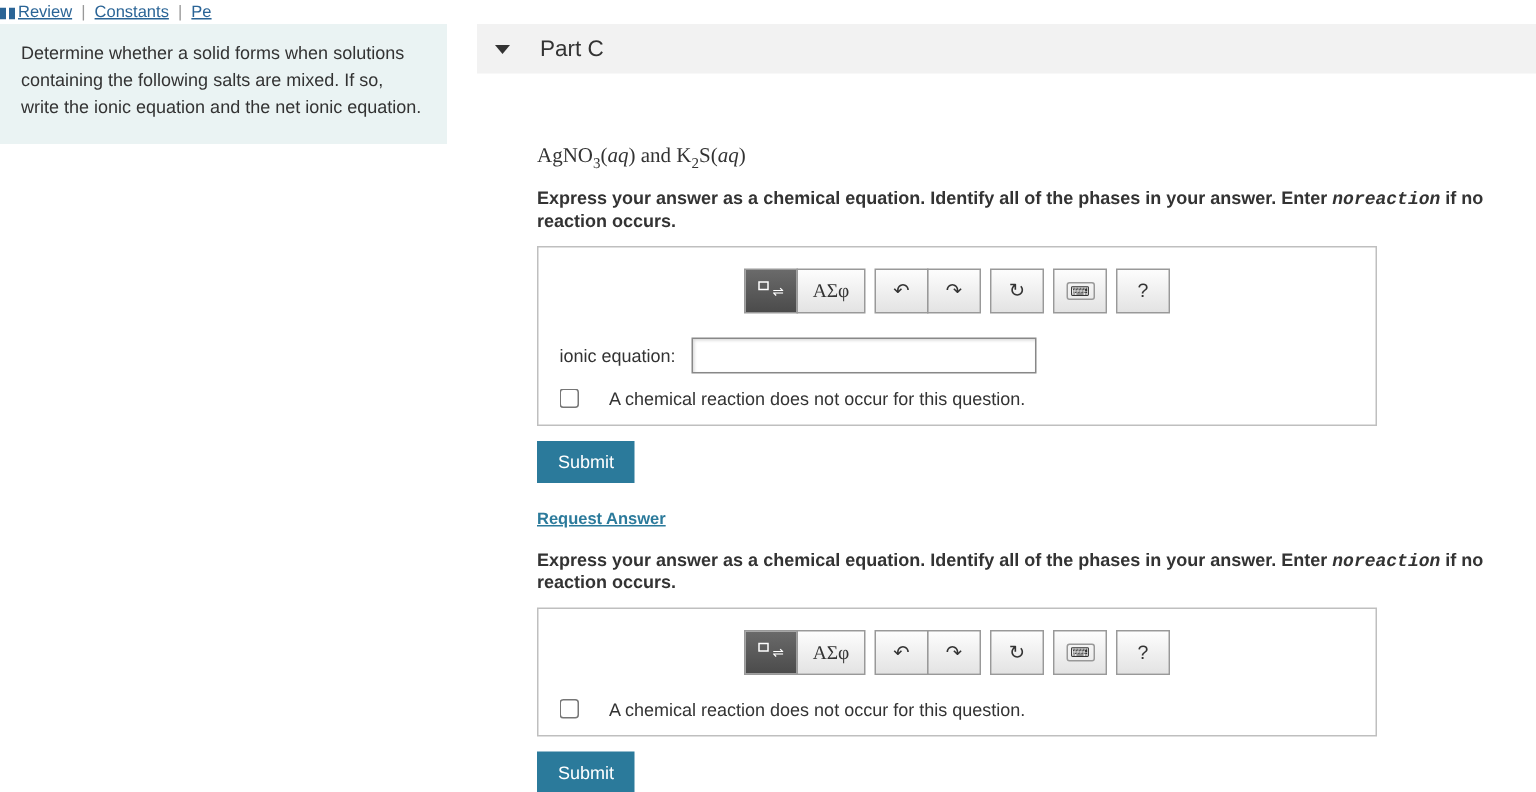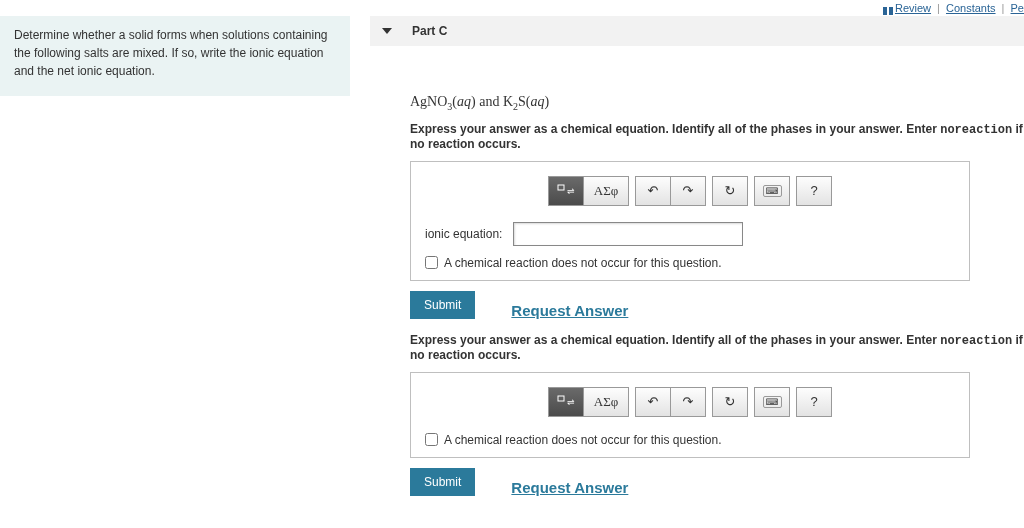--- a/index.html
+++ b/index.html
@@ -1,45 +1,45 @@
 <!DOCTYPE html>
 <html><head>
 <meta charset="utf-8">
 <style>
 body { margin:0; font-family:Arial,Helvetica,sans-serif; font-size:12px; color:#333; background:#fff; width:1024px; }
-.top-links { text-align:right; padding:2px 0; font-size:11px; color:#2a6496; }
+.top-links { padding:2px 0; font-size:11px; color:#2a6496; }
 .top-links a { color:#2a6496; text-decoration:underline; cursor:pointer; }
 .top-links .sep { color:#999; margin:0 3px; }
 .top-links .icon { display:inline-block; width:10px; height:8px; margin-right:2px; vertical-align:middle; }
 .layout { display:flex; align-items:flex-start; }
-.sidebar { width:350px; background:#eaf3f3; padding:10px 14px 16px 14px; box-sizing:border-box; font-size:12px; line-height:1.5; color:#333; }
+.sidebar { width:298px; background:#eaf3f3; padding:10px 14px 16px 14px; box-sizing:border-box; font-size:12px; line-height:1.5; color:#333; }
 .main { flex:1; padding:0 0 0 20px; }
 .part-header { background:#f2f2f2; padding:8px 12px; display:flex; align-items:center; margin-bottom:12px; }
 .caret { width:0; height:0; border-left:5px solid transparent; border-right:5px solid transparent; border-top:6px solid #333; margin-right:20px; }
-.part-title { font-weight:bold; font-size:12px; }
+.part-title { font-weight:normal; font-size:15px; }
 .content { padding:0 0 14px 40px; }
 .reagents { font-family:"Times New Roman",serif; font-size:14px; margin-bottom:10px;margin-top:48px; }
 .instruction { font-weight:bold; font-size:12px; margin-bottom:10px; }
-.instruction .mono { font-family:"Courier New",monospace; font-weight:bold; }
+.instruction .mono { font-family:"Courier New",monospace; font-weight:bold;font-style:italic; }
 .answer-box { border:1px solid #bfbfbf; padding:14px 14px 10px 14px; background:#fff; width:560px; box-sizing:border-box; }
 .toolbar { display:flex; align-items:center; justify-content:center; gap:0; margin-bottom:16px; }
 .tbtn { border:1px solid #999; background:linear-gradient(#fdfdfd,#e3e3e3); width:34px; height:28px; display:flex; align-items:center; justify-content:center; font-size:13px; cursor:pointer; margin-left:-1px; }
 .tbtn:first-child { margin-left:0; }
 .tbtn.dark { background:linear-gradient(#6a6a6a,#4b4b4b); color:#fff; }
 .tbtn.wide { width:44px; font-family:"Times New Roman",serif;text-align:center; }
 .tbtn.spaced { margin-left:6px; }
 .tbtn .kbd { font-size:9px; border:1px solid #999; padding:0 2px; border-radius:2px; }
 .field-row { display:flex; align-items:center; gap:11px; margin-bottom:10px; }
 .field-label { font-size:12px; }
 .text-input { width:220px; height:22px; border:1px solid #888; box-shadow:inset 1px 1px 2px rgba(0,0,0,0.15); padding:0 4px; }
-.checkbox-row { display:flex; align-items:center; gap:6px; font-size:12px; }
+.checkbox-row { display:flex; align-items:center; gap:20px; font-size:12px; }
 .checkbox-row input { margin:0; }
-.actions { margin-top:10px; display:flex; align-items:flex-end; gap:36px; }
+.actions { margin-top:10px; display:flex; align-items:flex-start; gap:18px;flex-direction:column; }
 .submit-btn { background:#2b7a9b; color:#fff; border:none; padding:7px 14px; font-size:12px; cursor:pointer; }
-.request-link { color:#2b7a9b; font-weight:bold; font-size:15px; text-decoration:underline; cursor:pointer; }
+.request-link { color:#2b7a9b; font-weight:bold; font-size:11px; text-decoration:underline; cursor:pointer; }
 sub { font-size:10px; }
 </style>
 </head>
 <body>
 
 <div class="top-links">
   <span class="icon"><svg width="10" height="8">
         <rect x="0" y="0" width="4" height="8" fill="#2a6496"></rect>
         <rect x="6" y="0" width="4" height="8" fill="#2a6496"></rect>
       </svg></span><a>Review</a>

